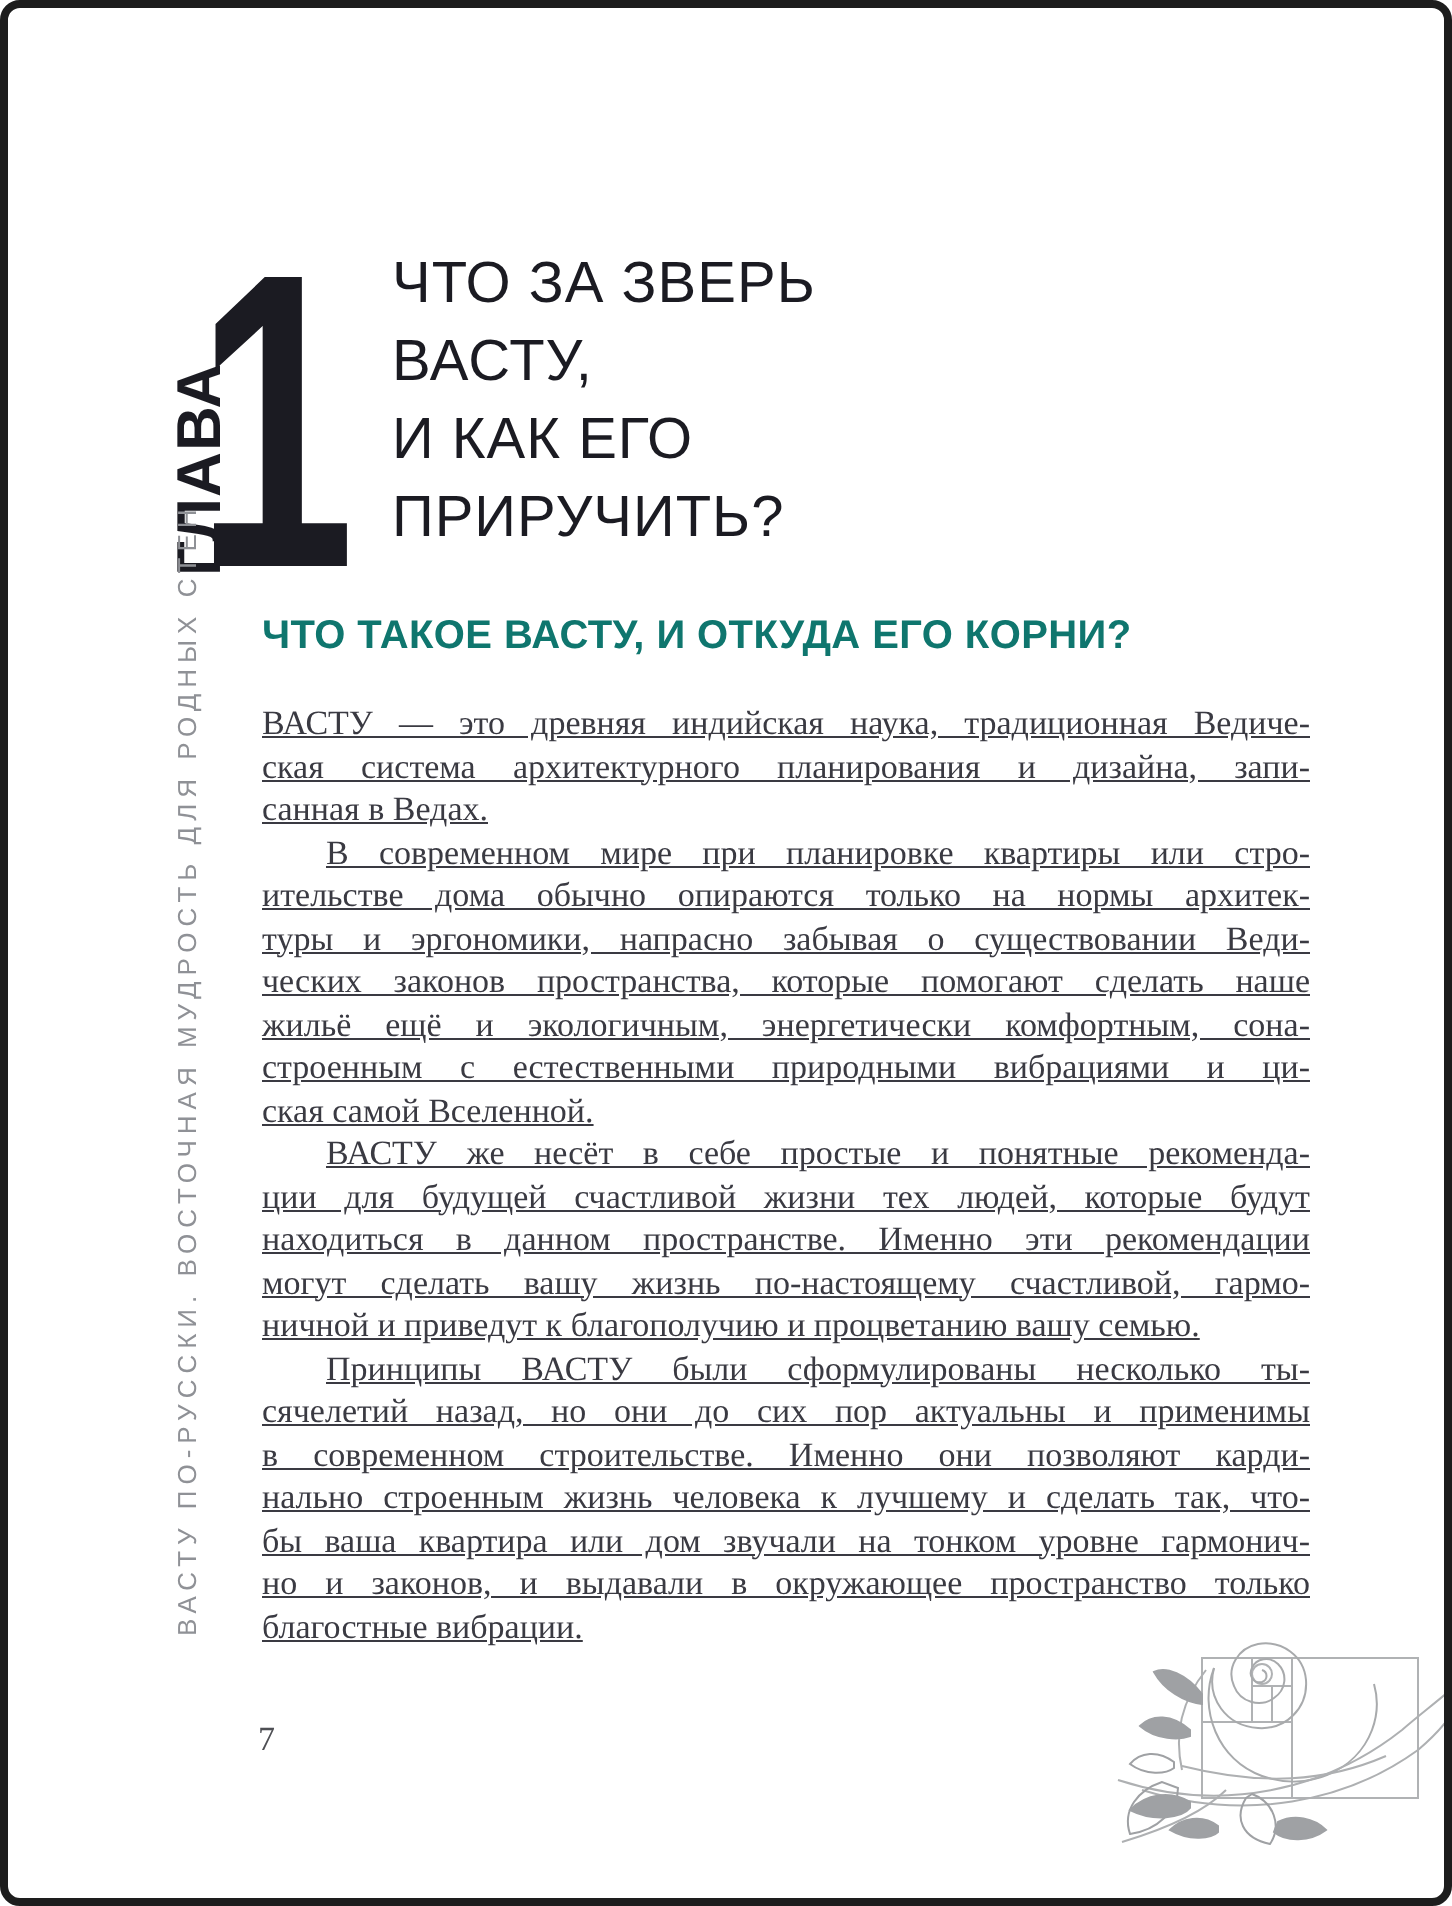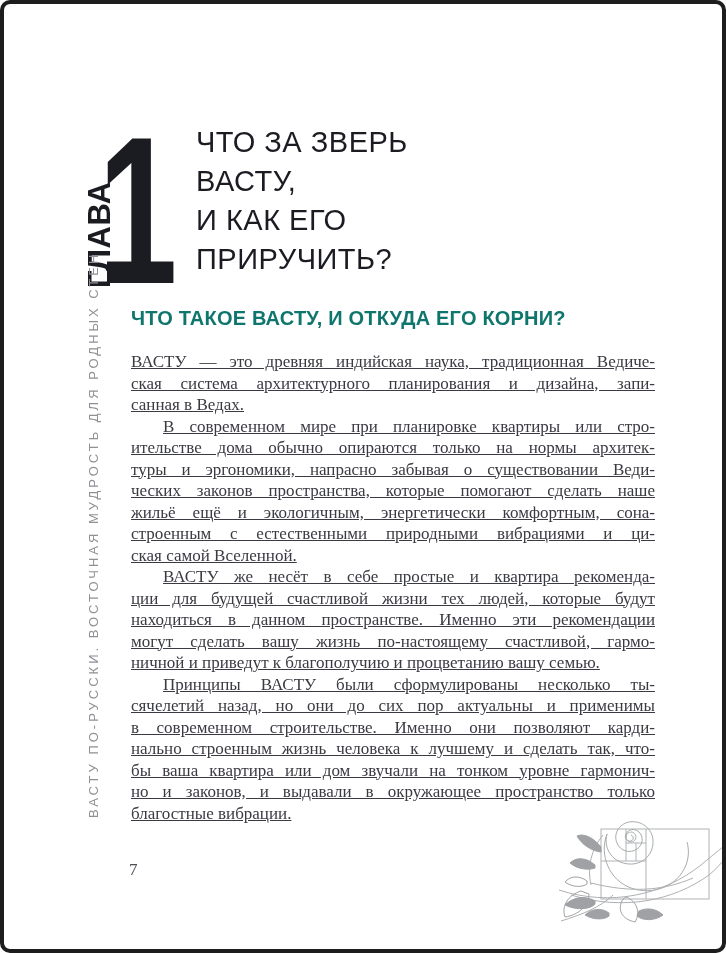--- a/index.html
+++ b/index.html
@@ -101,21 +101,21 @@
     <div class="para">
       <div class="bl j ind">В современном мире при планировке квартиры или стро-</div>
       <div class="bl j">ительстве дома обычно опираются только на нормы архитек-</div>
       <div class="bl j">туры и эргономики, напрасно забывая о существовании Веди-</div>
       <div class="bl j">ческих законов пространства, которые помогают сделать наше</div>
       <div class="bl j">жильё ещё и экологичным, энергетически комфортным, сона-</div>
       <div class="bl j">строенным с естественными природными вибрациями и ци-</div>
       <div class="bl">ская самой Вселенной.</div>
     </div>
     <div class="para">
-      <div class="bl j ind">ВАСТУ же несёт в себе простые и квартира рекоменда-</div>
+      <div class="bl j ind">ВАСТУ же несёт в себе простые и понятные рекоменда-</div>
       <div class="bl j">ции для будущей счастливой жизни тех людей, которые будут</div>
       <div class="bl j">находиться в данном пространстве. Именно эти рекомендации</div>
       <div class="bl j">могут сделать вашу жизнь по-настоящему счастливой, гармо-</div>
       <div class="bl">ничной и приведут к благополучию и процветанию вашу семью.</div>
     </div>
     <div class="para">
       <div class="bl j ind">Принципы ВАСТУ были сформулированы несколько ты-</div>
       <div class="bl j">сячелетий назад, но они до сих пор актуальны и применимы</div>
       <div class="bl j">в современном строительстве. Именно они позволяют карди-</div>
       <div class="bl j">нально строенным жизнь человека к лучшему и сделать так, что-</div>

